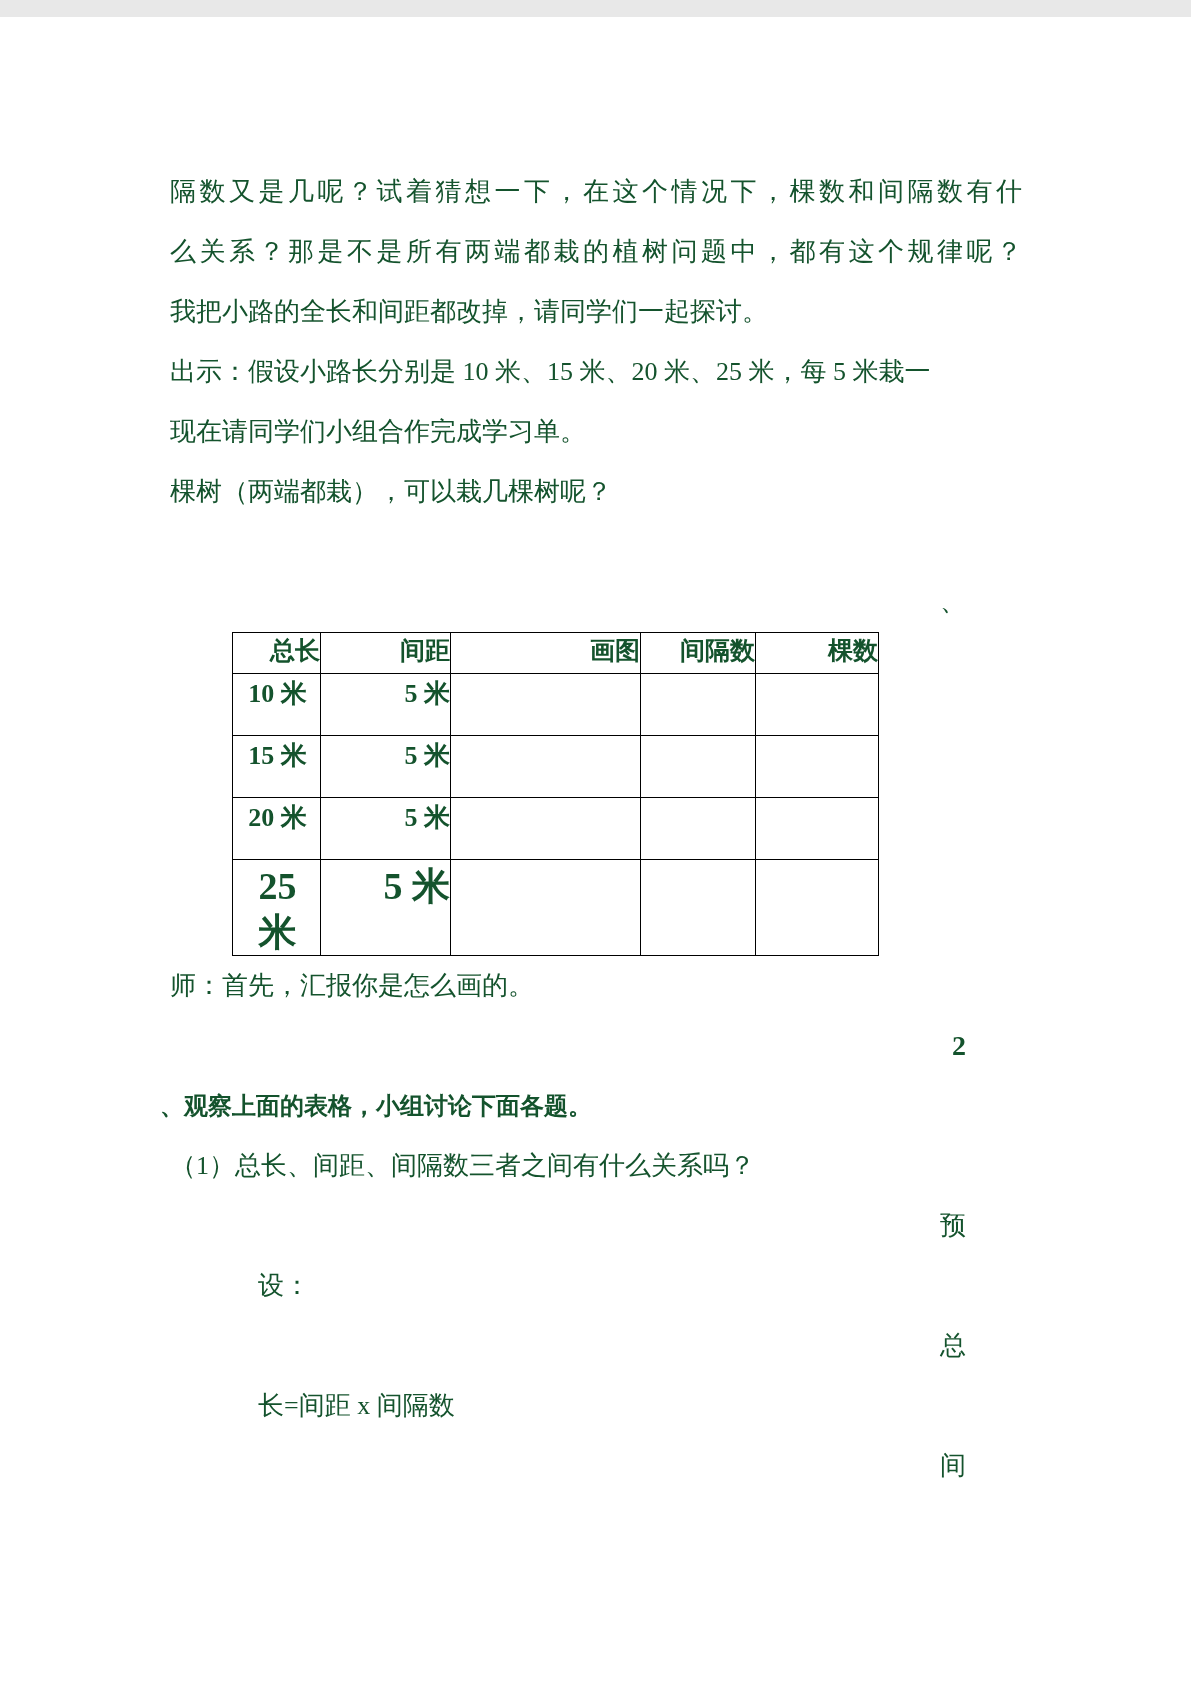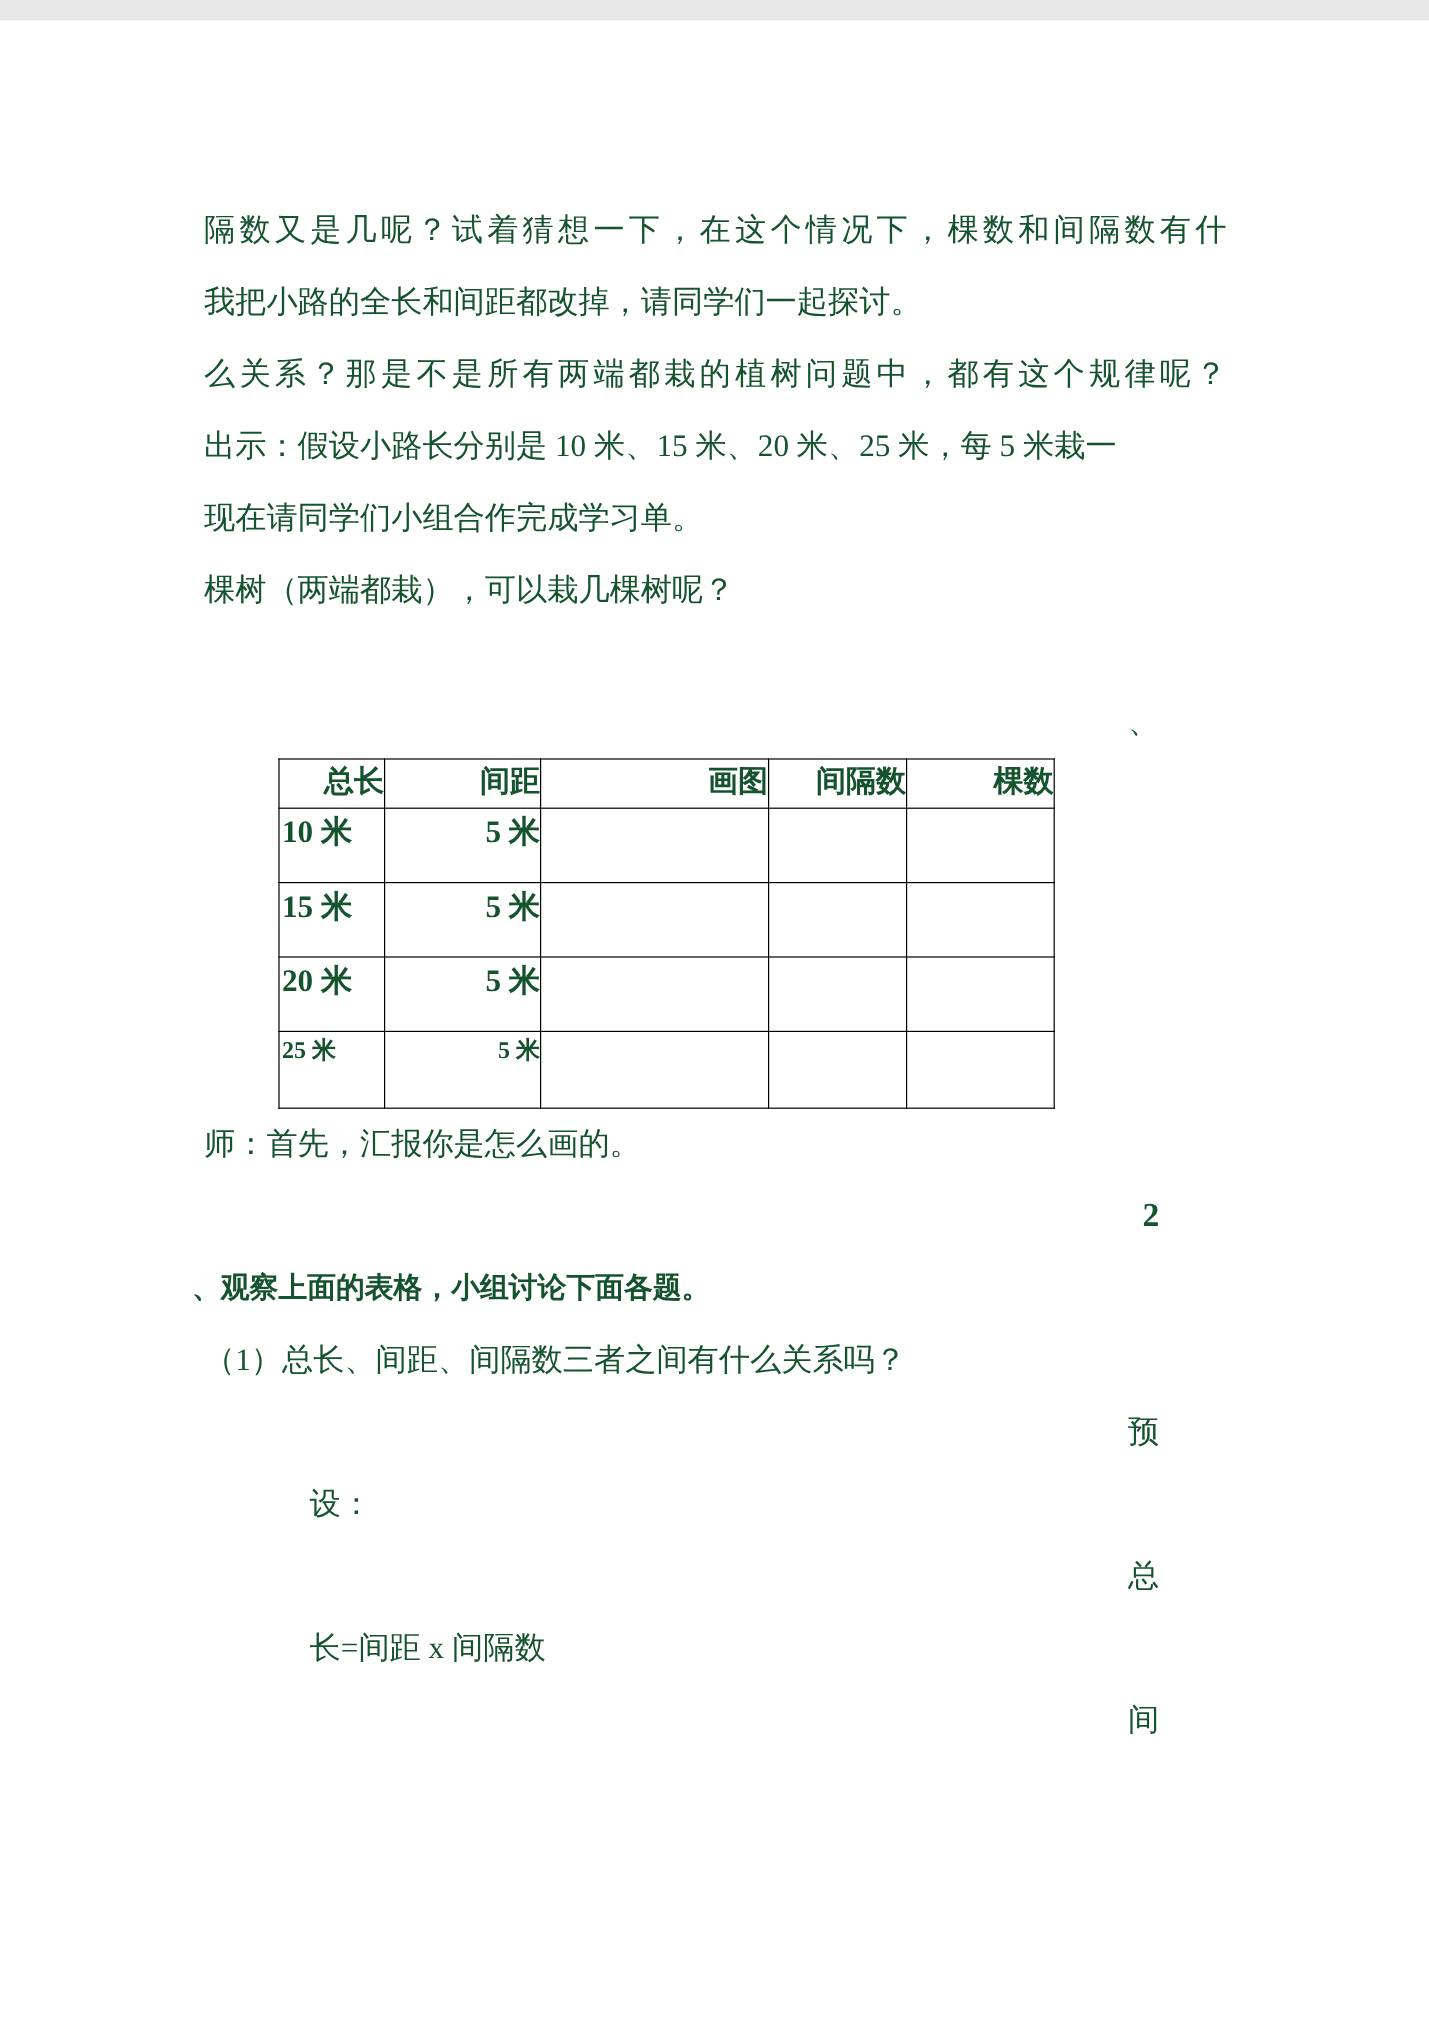--- a/index.html
+++ b/index.html
@@ -66,33 +66,33 @@
     line-height: 1.1;
   }
   table.grid tr.data-row { height: 62px; }
   table.grid tr.data-row-last { height: 64px; }
   table.grid td {
     font-weight: bold;
     font-size: 26px;
     line-height: 1.2;
     padding-top: 4px;
   }
-  table.grid td.c0 { text-align: left; padding-left: 2px; }
+  table.grid td.c0 { text-align: center; padding-left: 2px; }
   table.grid td.c1 { text-align: right; }
-  table.grid tr.data-row-last td { font-size: 20px; }
+  table.grid tr.data-row-last td { font-size: 38px; }
 </style>
 </head>
 <body>
 
 <div class="page">
   <div class="content">
 
     <div class="line justified">隔数又是几呢？试着猜想一下，在这个情况下，棵数和间隔数有什</div>
+    <div class="line justified">么关系？那是不是所有两端都栽的植树问题中，都有这个规律呢？</div>
     <div class="line">我把小路的全长和间距都改掉，请同学们一起探讨。</div>
-    <div class="line justified">么关系？那是不是所有两端都栽的植树问题中，都有这个规律呢？</div>
     <div class="line">出示：假设小路长分别是 10 米、15 米、20 米、25 米，每 5 米栽一</div>
     <div class="line">现在请同学们小组合作完成学习单。</div>
     <div class="line">棵树（两端都栽），可以栽几棵树呢？</div>
 
     <div class="spacer"></div>
 
     <div class="line right-char">、</div>
 
     <table class="grid">
       <colgroup>

